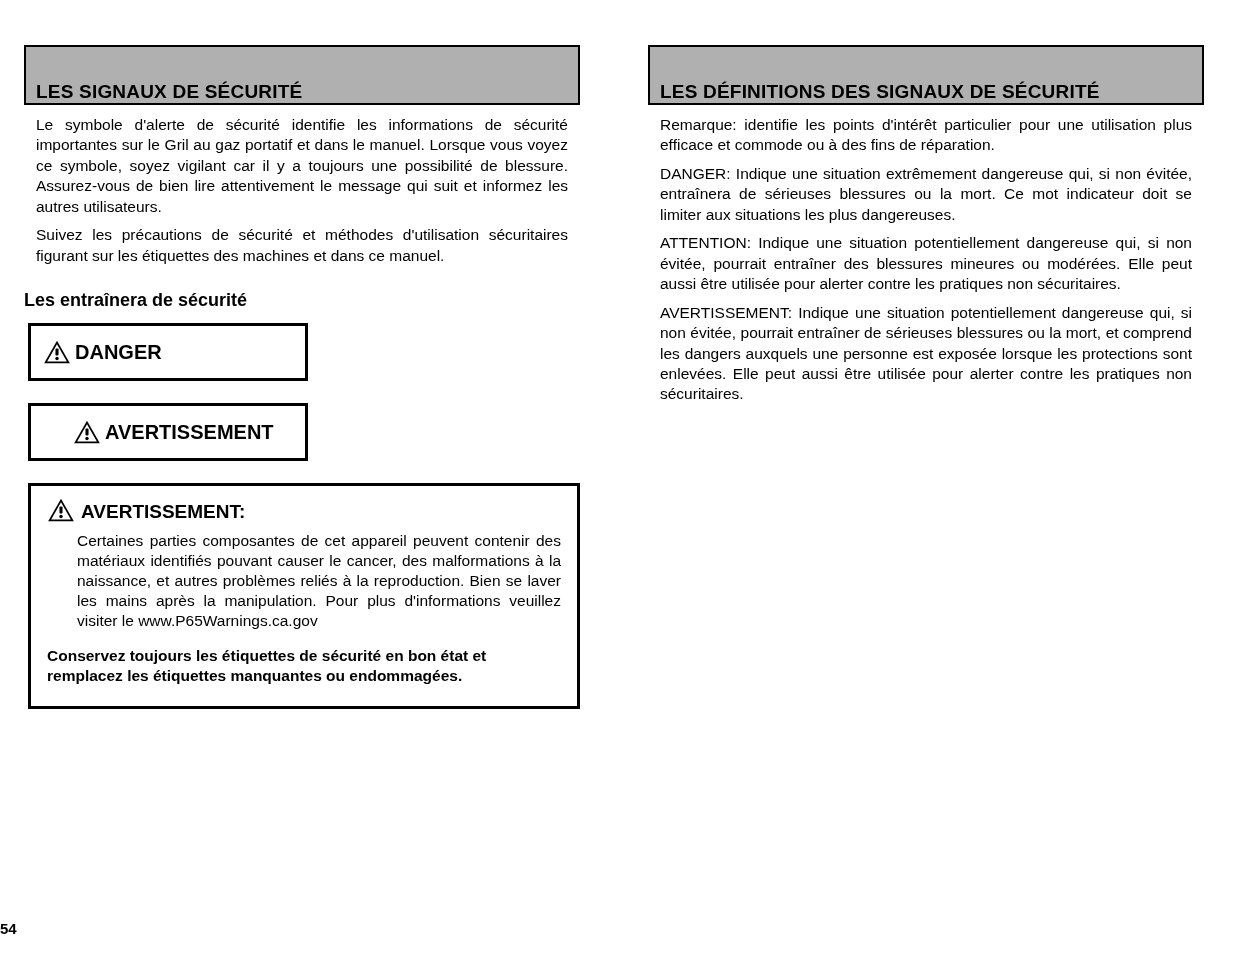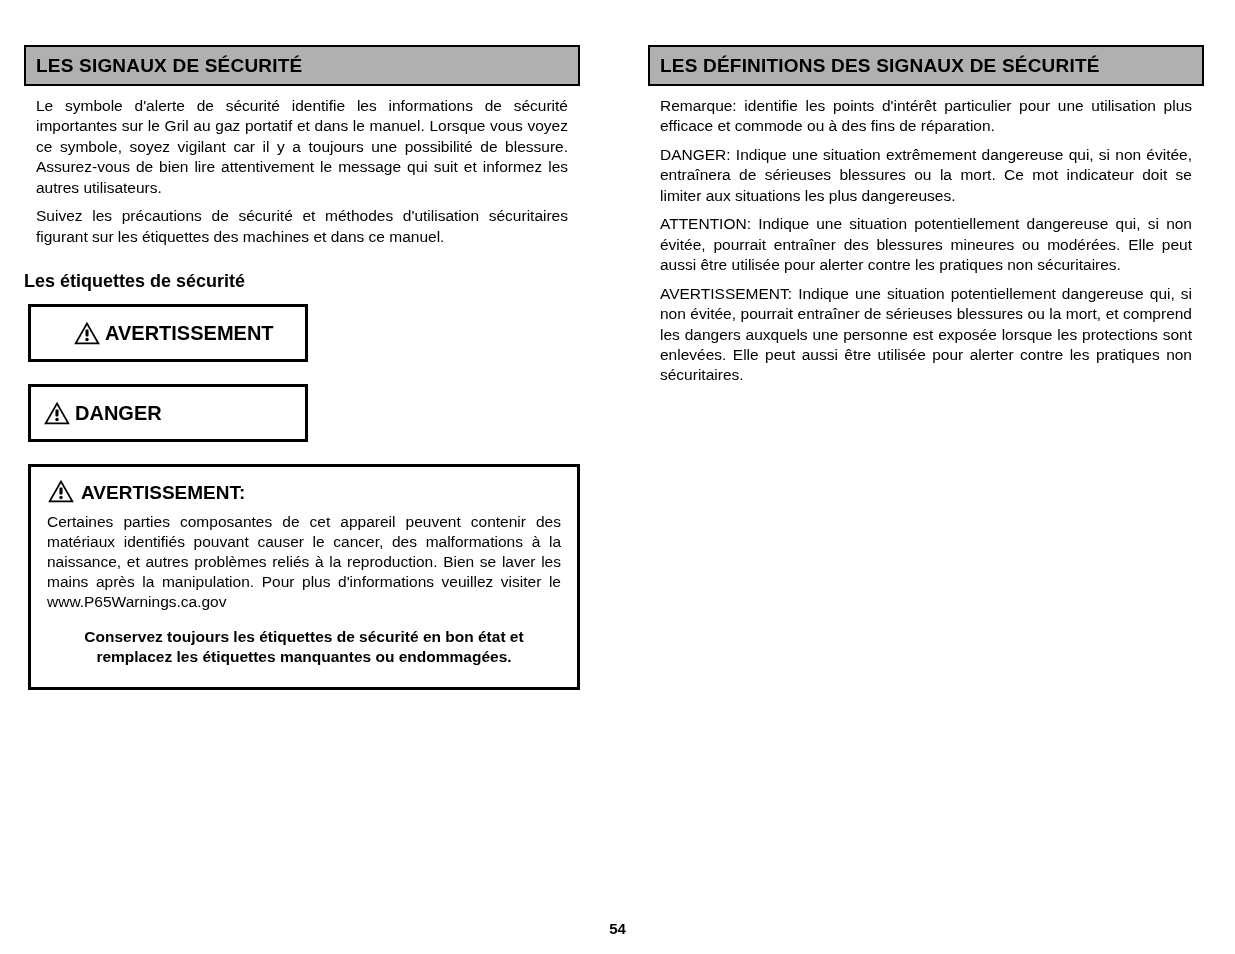--- a/index.html
+++ b/index.html
@@ -22,25 +22,25 @@
     position: absolute;
     top: 45px;
     width: 556px;
   }
   .col-left { left: 24px; }
   .col-right { left: 648px; }
 
   .section-header {
     background: #b0b0b0;
     border: 2px solid #000;
-    height: 41px;
+    height: 60px;
     width: 100%;
     margin-bottom: 10px;
     display: flex;
-    align-items: center;
+    align-items: flex-end;
     padding: 0 10px;
   }
   .section-header-text {
     font-weight: bold;
     font-size: 19px;
     letter-spacing: 0.2px;
     white-space: nowrap;
   }
 
   .body-para {
@@ -99,76 +99,75 @@
   }
   .warning-head .hazard-icon { margin-left: 0; width: 28px; height: 24px; flex:0 0 28px;}
   .warning-title {
     font-weight: bold;
     font-size: 19px;
     margin-top: 2px;
   }
   .warning-body {
     margin-top: 6px;
     text-align: justify;
+    margin-left: 30px;
   }
   .warning-final {
-    text-align: center;
     font-weight: bold;
     margin-top: 14px;
   }
 
   .page-number {
     position: absolute;
     top: 920px;
     left: 0;
     width: 100%;
-    text-align: center;
     font-size: 15px;
     font-weight: bold;
   }
 </style>
 </head>
 <body>
 
 <div class="page">
 
   <div class="col col-left">
     <div class="section-header">
       <span class="section-header-text">LES SIGNAUX DE SÉCURITÉ</span>
     </div>
 
     <p class="body-para">Le symbole d'alerte de sécurité identifie les informations de sécurité importantes sur le Gril au gaz portatif et dans le manuel. Lorsque vous voyez ce symbole, soyez vigilant car il y a toujours une possibilité de blessure. Assurez-vous de bien lire attentivement le message qui suit et informez les autres utilisateurs.</p>
     <p class="body-para">
       <span class="underline">Suivez les précautions de sécurité et méthodes d'utilisation sécuritaires figurant sur les étiquettes des machines et dans ce manuel.</span>
     </p>
 
-    <div class="label-heading">Les étiquettes de sécurité</div>
+    <div class="label-heading">Les entraînera de sécurité</div>
+
+    <div class="hazard-box danger">
+      <span class="hazard-icon">
+        <svg viewBox="0 0 32 28">
+            <path d="M16 1 L31 27 L1 27 Z" fill="#000"></path>
+            <path d="M16 5 L27.5 25 L4.5 25 Z" fill="#fff"></path>
+            <rect x="14.2" y="10" width="3.6" height="8" rx="1" fill="#000"></rect>
+            <circle cx="16" cy="21.5" r="2" fill="#000"></circle>
+          </svg>
+      </span>
+      <span class="hazard-text">DANGER</span>
+    </div>
 
     <div class="hazard-box avert">
       <span class="hazard-icon">
         <svg viewBox="0 0 32 28">
             <path d="M16 1 L31 27 L1 27 Z" fill="#000"></path>
             <path d="M16 5 L27.5 25 L4.5 25 Z" fill="#fff"></path>
             <rect x="14.2" y="10" width="3.6" height="8" rx="1" fill="#000"></rect>
             <circle cx="16" cy="21.5" r="2" fill="#000"></circle>
           </svg>
       </span>
       <span class="hazard-text">AVERTISSEMENT</span>
-    </div>
-
-    <div class="hazard-box danger">
-      <span class="hazard-icon">
-        <svg viewBox="0 0 32 28">
-            <path d="M16 1 L31 27 L1 27 Z" fill="#000"></path>
-            <path d="M16 5 L27.5 25 L4.5 25 Z" fill="#fff"></path>
-            <rect x="14.2" y="10" width="3.6" height="8" rx="1" fill="#000"></rect>
-            <circle cx="16" cy="21.5" r="2" fill="#000"></circle>
-          </svg>
-      </span>
-      <span class="hazard-text">DANGER</span>
     </div>
 
     <div class="warning-block">
       <div class="warning-head">
         <span class="hazard-icon">
           <svg viewBox="0 0 32 28">
               <path d="M16 1 L31 27 L1 27 Z" fill="#000"></path>
               <path d="M16 5 L27.5 25 L4.5 25 Z" fill="#fff"></path>
               <rect x="14.2" y="10" width="3.6" height="8" rx="1" fill="#000"></rect>
               <circle cx="16" cy="21.5" r="2" fill="#000"></circle>

